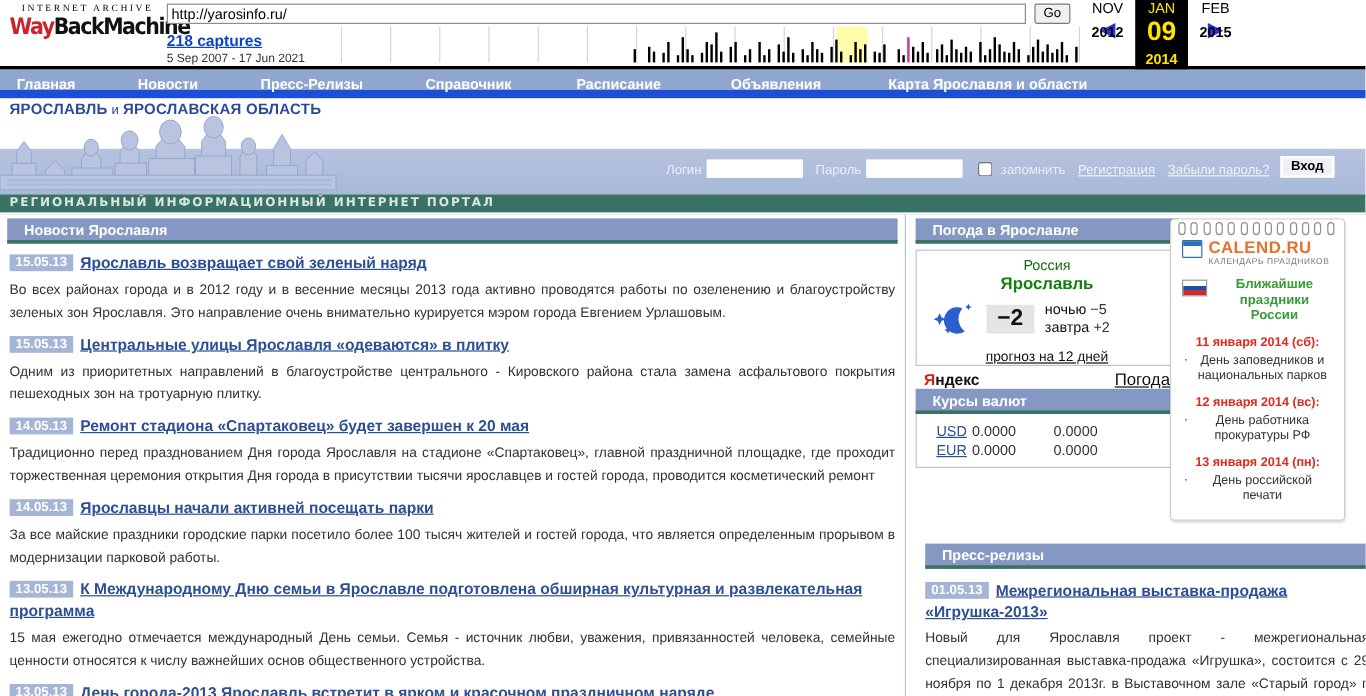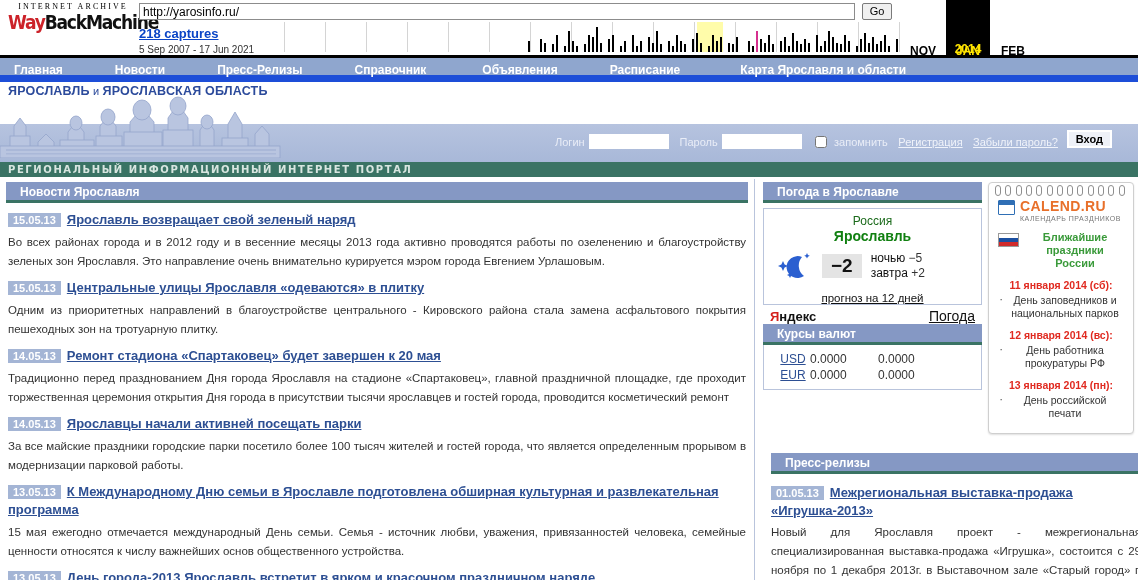--- a/index.html
+++ b/index.html
@@ -77,21 +77,21 @@
   #wb-bars { position: absolute; left:0; bottom: 6px; height: 30px; }
   #wb-bars b {
     position: absolute; bottom: 0; width: 2px; background: #000;
   }
   #wb-bars b.pink { background: #d6308f; }
 
   #wb-dates {
     position: absolute; left: 900px; top: 0; width: 238px; height: 58px;
   }
   .wb-col { position: absolute; top: 0; width: 46px; text-align: center; }
-  .wb-col .mon { font-size: 12px; font-weight: bold; line-height: 14px; color: #000; margin-top: 44px; }
+  .wb-col .mon { font-size: 12px; font-weight: normal; line-height: 14px; color: #000; }
   .wb-col .yr  { font-size: 12px; font-weight: bold; line-height: 14px; color: #000; position:absolute; bottom:2px; left:0; width:100%;}
   .wb-col .arrow { font-size: 17px; line-height: 22px; color: #2e33d8; }
   #wb-col-cur {
     left: 46px; width: 44px; background: #000; height: 58px;
   }
   #wb-col-cur .mon { color: #ffe400; }
   #wb-col-cur .day { color: #ffe400; font-size: 22px; font-weight: bold; line-height:24px; }
   #wb-col-cur .yr  { color: #ffe400; }
   #wb-col-prev { left: 0; }
   #wb-col-next { left: 90px; }
@@ -207,21 +207,21 @@
   
   .cur-inner { border:1px solid #b9c4dc; border-top:none; margin-top:0; padding: 6px 0 6px 0; }
   .cur-table { width:100%; border-collapse: collapse; }
   .cur-table td { font-size: 12px; padding: 1px 0; color:#333; }
   .cur-table td.code { padding-left: 12px; width: 46px; text-align: center; }
   .cur-table td.code span { color:#2d4f93; text-decoration: underline; cursor:pointer; }
   .cur-table td.v1 { width: 68px; }
 
   
   #calend {
-    position: absolute; left: 233px; top: 3px; width: 146px; height: 252px;
+    position: absolute; left: 220px; top: 3px; width: 146px; height: 252px;
     background: #fff; border: 1px solid #cfcfcf; border-radius: 4px;
     box-shadow: 0 1px 2px rgba(0,0,0,0.13);
     padding: 14px 9px 0 9px; overflow: hidden;
   }
   #cal-rings { position:absolute; left: 6px; top: 2px; width: 134px; height: 12px; }
   #cal-rings i {
     position:absolute; top:0; width:6px; height:11px;
     border: 1px solid #8e8e8e; border-radius: 3px; background:#fff;
   }
   #cal-brand { display:flex; align-items:flex-start; margin-top:2px; }
@@ -394,22 +394,22 @@
     </div>
   </div>
 </div>
 
 <div id="sitenav">
   <ul id="nav-list">
       <li style="padding-left: 14px; padding-right: 26px;"><span>Главная</span></li>
       <li style="padding-left: 26px; padding-right: 26px;"><span>Новости</span></li>
       <li style="padding-left: 26px; padding-right: 26px;"><span>Пресс-Релизы</span></li>
       <li style="padding-left: 26px; padding-right: 28px;"><span>Справочник</span></li>
+      <li style="padding-left: 26px; padding-right: 30px;"><span>Расписание</span></li>
       <li style="padding-left: 28px; padding-right: 26px;"><span>Объявления</span></li>
-      <li style="padding-left: 26px; padding-right: 30px;"><span>Расписание</span></li>
       <li style="padding-left: 30px; padding-right: 10px;"><span>Карта Ярославля и области</span></li>
     </ul>
 </div>
 
 <div id="banner">
   <svg id="skyline" width="545" height="62" viewBox="0 0 545 62">
     <g fill="#b9c5e0" stroke="#94a5cc" stroke-width="0.8">
       <path d="M14 62 L14 30 L20 22 L26 30 L26 62 Z"></path>
       <rect x="10" y="40" width="20" height="22"></rect>
       <path d="M38 62 L38 46 L46 38 L54 46 L54 62 Z"></path>

